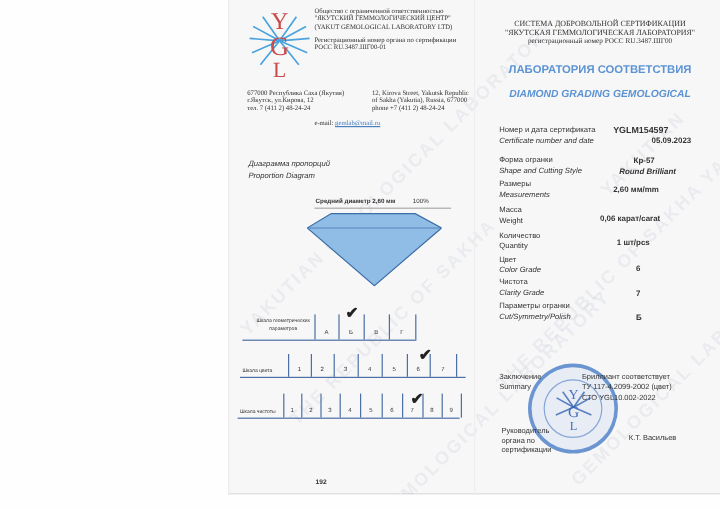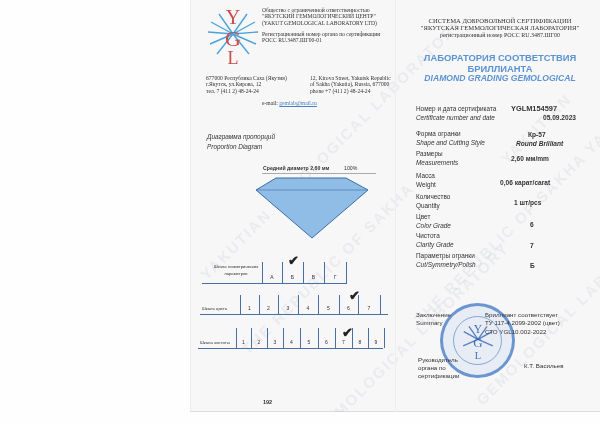--- a/index.html
+++ b/index.html
@@ -109,21 +109,20 @@
   <a>gemlab@mail.ru</a>
 </div>
 
 <div class="abs serif sys">
   <div>СИСТЕМА ДОБРОВОЛЬНОЙ СЕРТИФИКАЦИИ</div>
   <div>"ЯКУТСКАЯ ГЕММОЛОГИЧЕСКАЯ ЛАБОРАТОРИЯ"</div>
   <div style="font-size:6px">регистрационный номер РОСС RU.3487.ШГ00</div>
 </div>
 <div class="abs title-ru">
   <div>ЛАБОРАТОРИЯ СООТВЕТСТВИЯ</div>
-  <div>БРИЛЛИАНТА</div>
 </div>
 <div class="abs title-en">DIAMOND GRADING GEMOLOGICAL</div>
 
 <div class="abs field-label" style="left:416px;top:105px;">
   <div>Номер и дата сертификата</div>
   <i>Certificate number and date</i>
 </div>
 <div class="abs field-val" style="left:511px;top:104px;font-size:7.4px;">YGLM154597</div>
 <div class="abs field-val" style="left:543px;top:114px;">05.09.2023</div>
 

